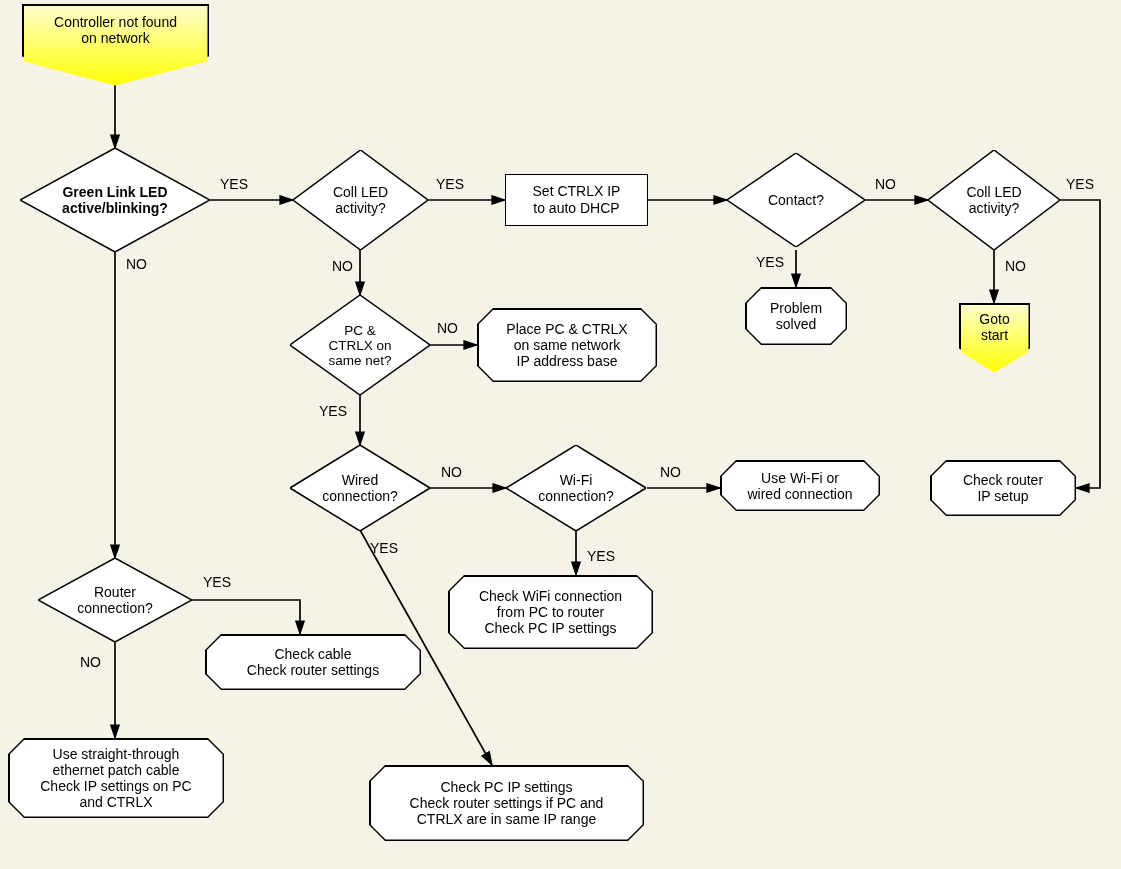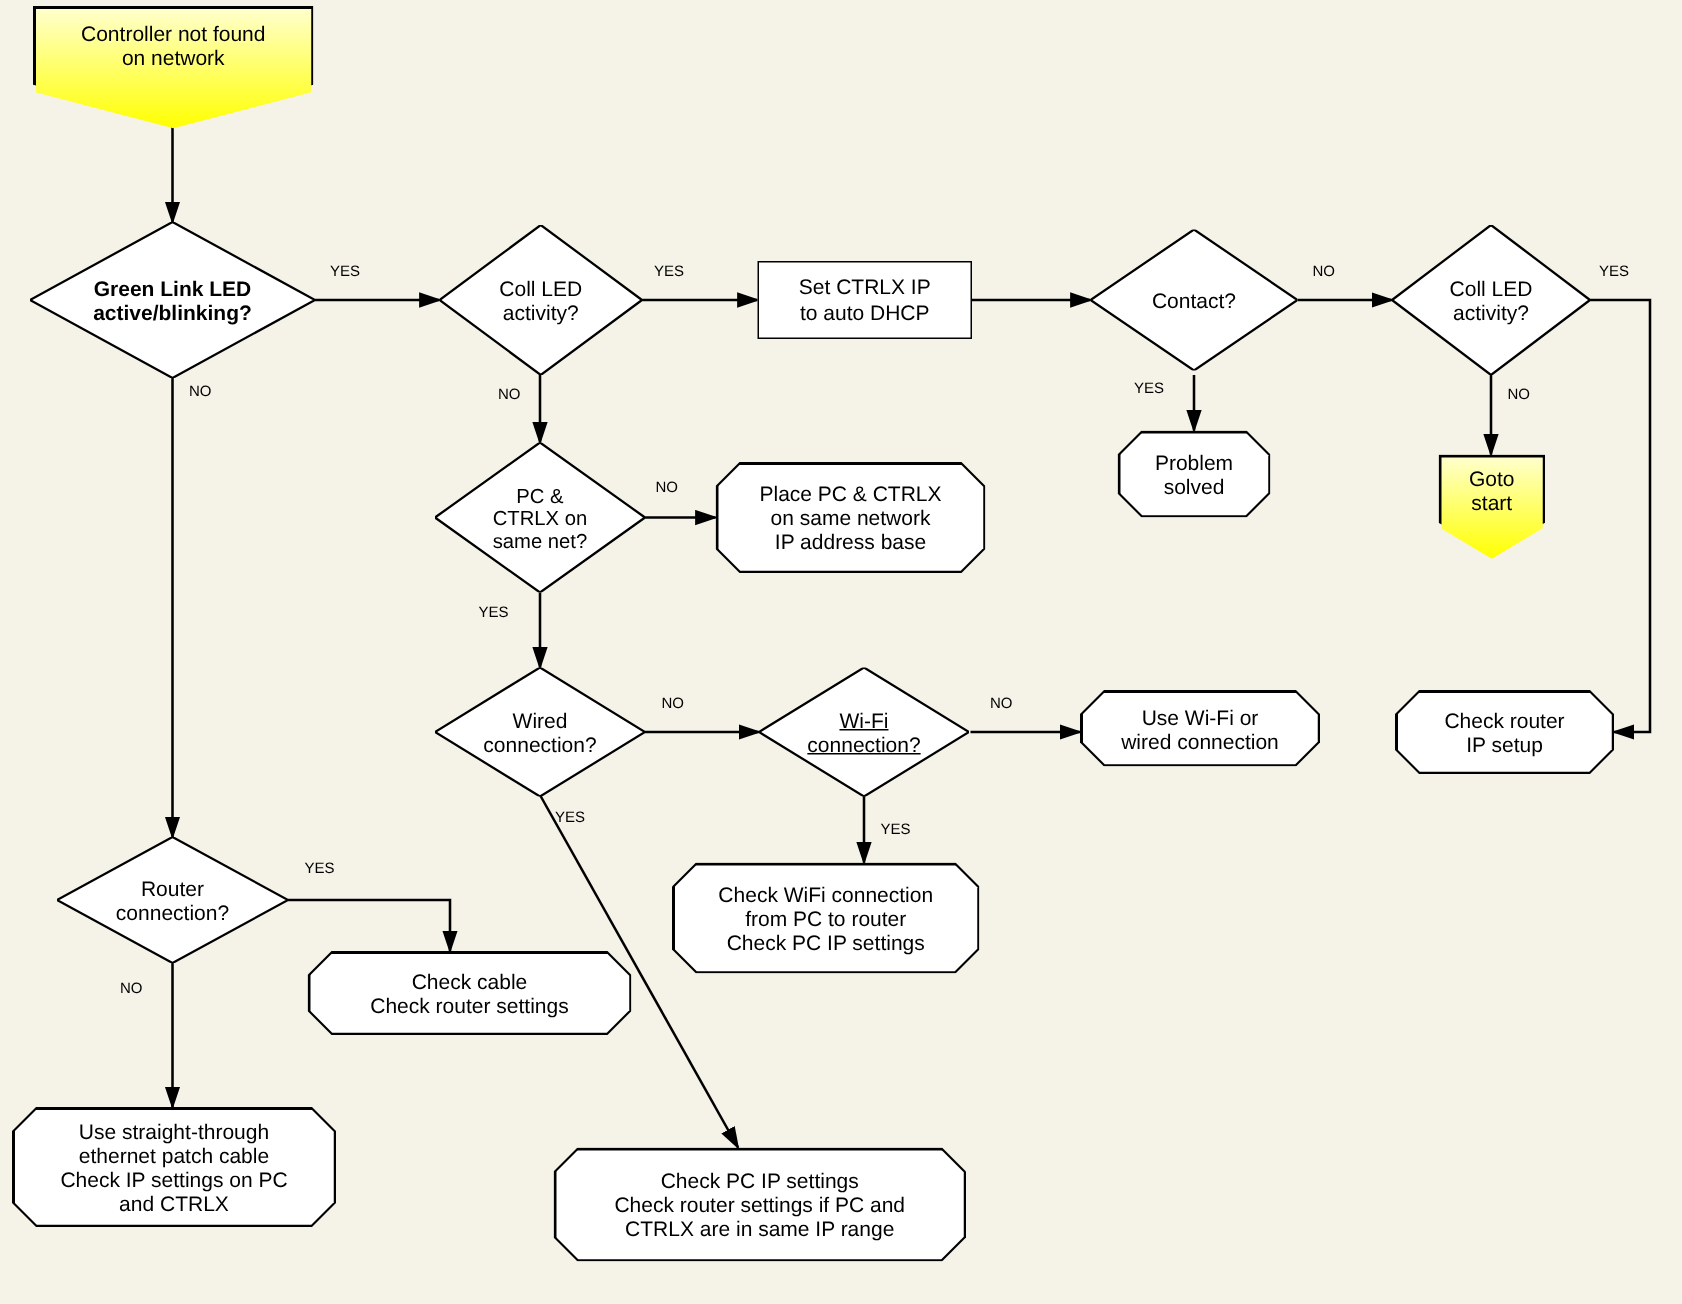--- a/index.html
+++ b/index.html
@@ -79,21 +79,21 @@
     clip-path: polygon(15px 0, calc(100% - 15px) 0, 100% 15px, 100% calc(100% - 15px), calc(100% - 15px) 100%, 15px 100%, 0 calc(100% - 15px), 0 15px);
     display: flex;
     align-items: center;
     justify-content: center;
     text-align: center;
     padding: 20px 10px;
     box-sizing: border-box;
   }
   .label {
     position: absolute;
-    font-size: 10px;
+    font-size: 14px;
     background: transparent;
   }
   svg.connectors {
     position: absolute;
     left: 0; top: 0;
     width: 1121px;
     height: 869px;
     pointer-events: none;
   }
 </style>
@@ -236,21 +236,21 @@
       <span style="white-space:pre-line;">Wired
 connection?</span>
     </div>
 </div>
 
 <div class="diamond-wrap" style="left:506px; top:445px; width:140px; height:86px;">
   <svg class="diamond-svg" width="140" height="86">
       <polygon points="70,0 140,43 70,86 0,43" fill="#fff" stroke="#000" stroke-width="1.5"></polygon>
     </svg>
   <div class="diamond-text">
-      <span style="white-space:pre-line;text-decoration:underline;">Wi-Fi
+      <span style="white-space:pre-line;">Wi-Fi
 connection?</span>
     </div>
 </div>
 
 <div class="oct-wrap" style="left:720px; top:460px; width:160px; height:51px;">
   <div class="oct-bg"></div>
   <div class="oct-inner">
       <span style="white-space:pre-line;">Use Wi-Fi or
 wired connection</span>
     </div>

